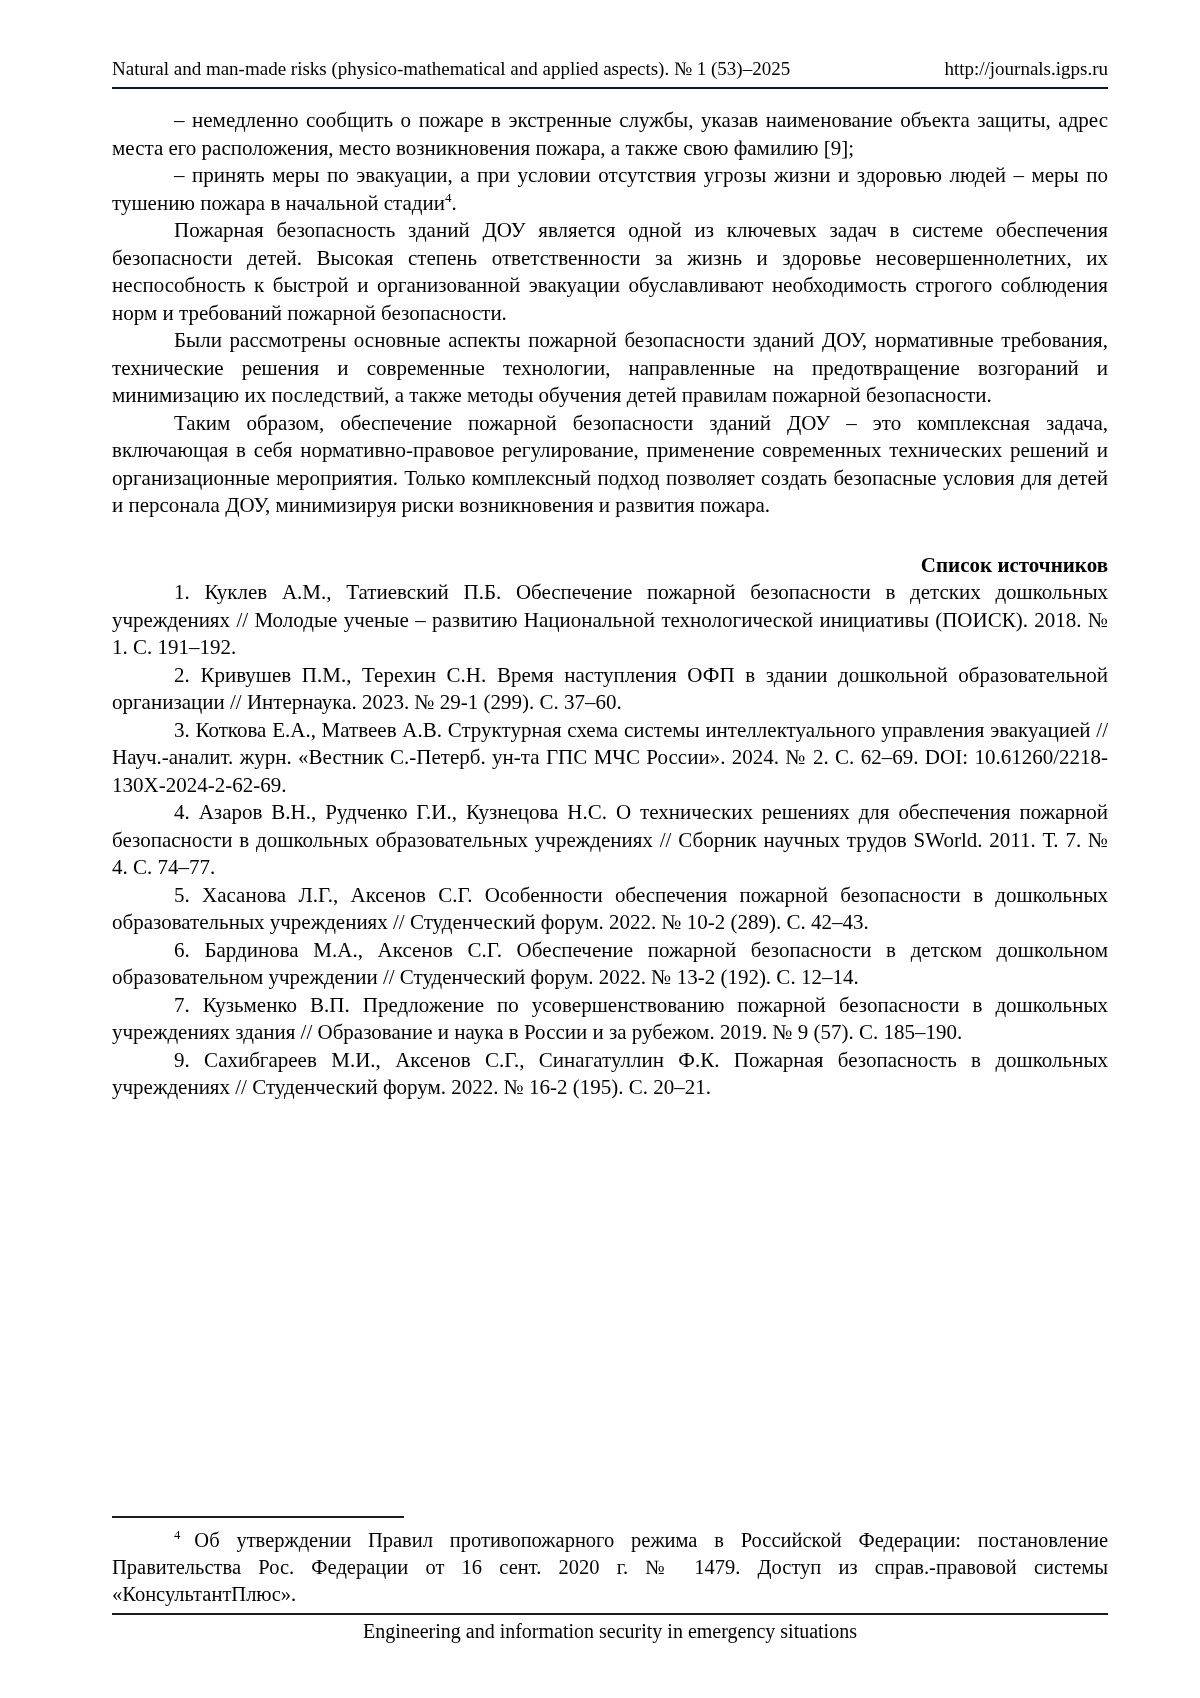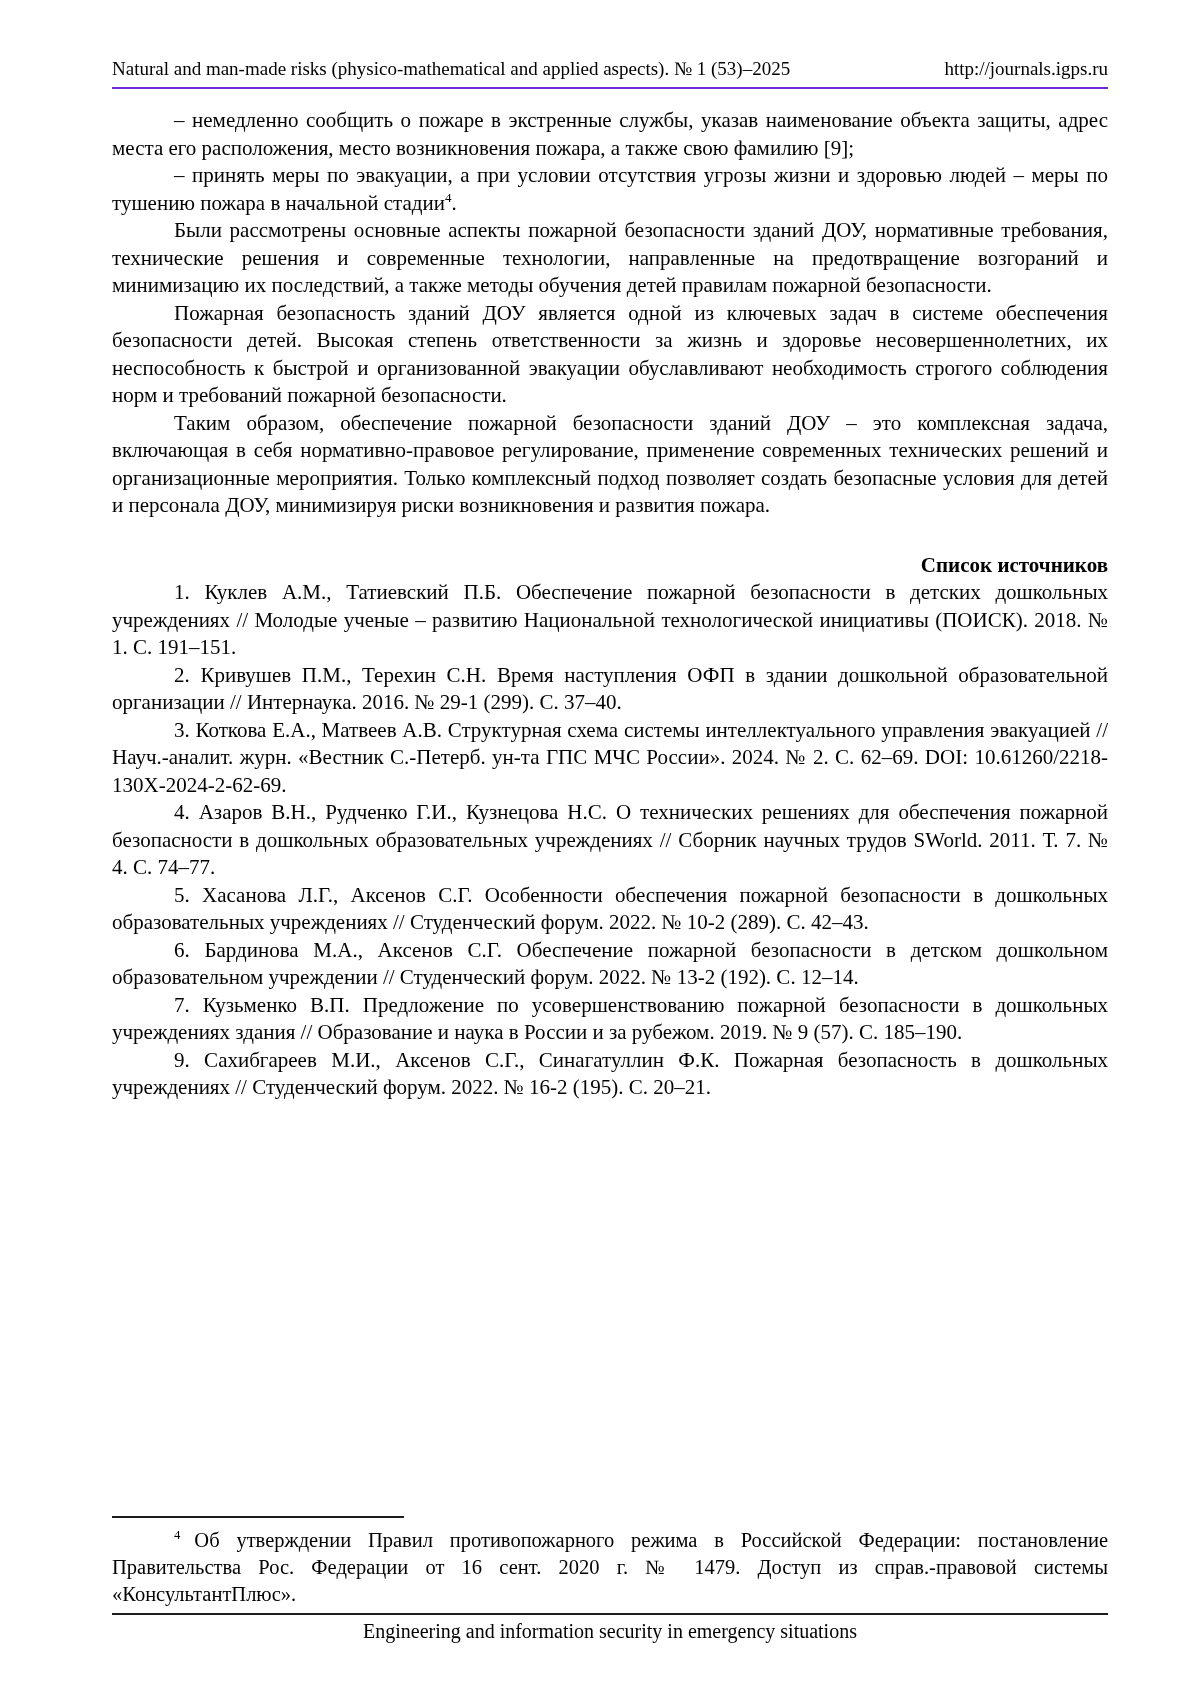--- a/index.html
+++ b/index.html
@@ -15,21 +15,21 @@
     flex-direction: column;
     padding: 58px 92px 54px 112px;
   }
   
   .page-header {
     display: flex;
     justify-content: space-between;
     align-items: baseline;
     font-size: 19px;
     padding-bottom: 7px;
-    border-bottom: 2px solid #6d28d9;
+    border-bottom: 2px solid #0f172a;
     margin-bottom: 18px;
   }
   
   .body-p {
     font-size: 21px;
     line-height: 27.5px;
     text-align: justify;
     text-indent: 62px;
   }
   .section-heading {
@@ -92,28 +92,28 @@
     <span>http://journals.igps.ru</span>
   </header>
 
   <main>
 
     <p class="body-p">– немедленно сообщить о пожаре в экстренные службы, указав наименование объекта защиты, адрес места его расположения, место возникновения пожара, а также свою фамилию [9];</p>
 
     <p class="body-p"><span>– принять меры по эвакуации, а при условии отсутствия угрозы жизни и здоровью людей – меры по тушению пожара в начальной стадии</span><sup>4</sup><span>.</span></p>
 
 
+    <p class="body-p">Пожарная безопасность зданий ДОУ является одной из ключевых задач в системе обеспечения безопасности детей. Высокая степень ответственности за жизнь и здоровье несовершеннолетних, их неспособность к быстрой и организованной эвакуации обуславливают необходимость строгого соблюдения норм и требований пожарной безопасности.</p>
     <p class="body-p">Были рассмотрены основные аспекты пожарной безопасности зданий ДОУ, нормативные требования, технические решения и современные технологии, направленные на предотвращение возгораний и минимизацию их последствий, а также методы обучения детей правилам пожарной безопасности.</p>
-    <p class="body-p">Пожарная безопасность зданий ДОУ является одной из ключевых задач в системе обеспечения безопасности детей. Высокая степень ответственности за жизнь и здоровье несовершеннолетних, их неспособность к быстрой и организованной эвакуации обуславливают необходимость строгого соблюдения норм и требований пожарной безопасности.</p>
     <p class="body-p">Таким образом, обеспечение пожарной безопасности зданий ДОУ – это комплексная задача, включающая в себя нормативно-правовое регулирование, применение современных технических решений и организационные мероприятия. Только комплексный подход позволяет создать безопасные условия для детей и персонала ДОУ, минимизируя риски возникновения и развития пожара.</p>
 
     <h3 class="sources-heading">Список источников</h3>
 
-    <p class="body-p">1. Куклев А.М., Татиевский П.Б. Обеспечение пожарной безопасности в детских дошкольных учреждениях // Молодые ученые – развитию Национальной технологической инициативы (ПОИСК). 2018. № 1. С. 191–151.</p>
-    <p class="body-p">2. Кривушев П.М., Терехин С.Н. Время наступления ОФП в здании дошкольной образовательной организации // Интернаука. 2016. № 29-1 (299). С. 37–40.</p>
+    <p class="body-p">1. Куклев А.М., Татиевский П.Б. Обеспечение пожарной безопасности в детских дошкольных учреждениях // Молодые ученые – развитию Национальной технологической инициативы (ПОИСК). 2018. № 1. С. 191–192.</p>
+    <p class="body-p">2. Кривушев П.М., Терехин С.Н. Время наступления ОФП в здании дошкольной образовательной организации // Интернаука. 2023. № 29-1 (299). С. 37–60.</p>
     <p class="body-p">3. Коткова Е.А., Матвеев А.В. Структурная схема системы интеллектуального управления эвакуацией // Науч.-аналит. журн. «Вестник С.-Петерб. ун-та ГПС МЧС России». 2024. № 2. С. 62–69. DOI: 10.61260/2218-130X-2024-2-62-69.</p>
     <p class="body-p">4. Азаров В.Н., Рудченко Г.И., Кузнецова Н.С. О технических решениях для обеспечения пожарной безопасности в дошкольных образовательных учреждениях // Сборник научных трудов SWorld. 2011. Т. 7. № 4. С. 74–77.</p>
     <p class="body-p">5. Хасанова Л.Г., Аксенов С.Г. Особенности обеспечения пожарной безопасности в дошкольных образовательных учреждениях // Студенческий форум. 2022. № 10-2 (289). С. 42–43.</p>
     <p class="body-p">6. Бардинова М.А., Аксенов С.Г. Обеспечение пожарной безопасности в детском дошкольном образовательном учреждении // Студенческий форум. 2022. № 13-2 (192). С. 12–14.</p>
     <p class="body-p">7. Кузьменко В.П. Предложение по усовершенствованию пожарной безопасности в дошкольных учреждениях здания // Образование и наука в России и за рубежом. 2019. № 9 (57). С. 185–190.</p>
     <p class="body-p">9. Сахибгареев М.И., Аксенов С.Г., Синагатуллин Ф.К. Пожарная безопасность в дошкольных учреждениях // Студенческий форум. 2022. № 16-2 (195). С. 20–21.</p>
 
   </main>
 
   <div class="bottom-block">

